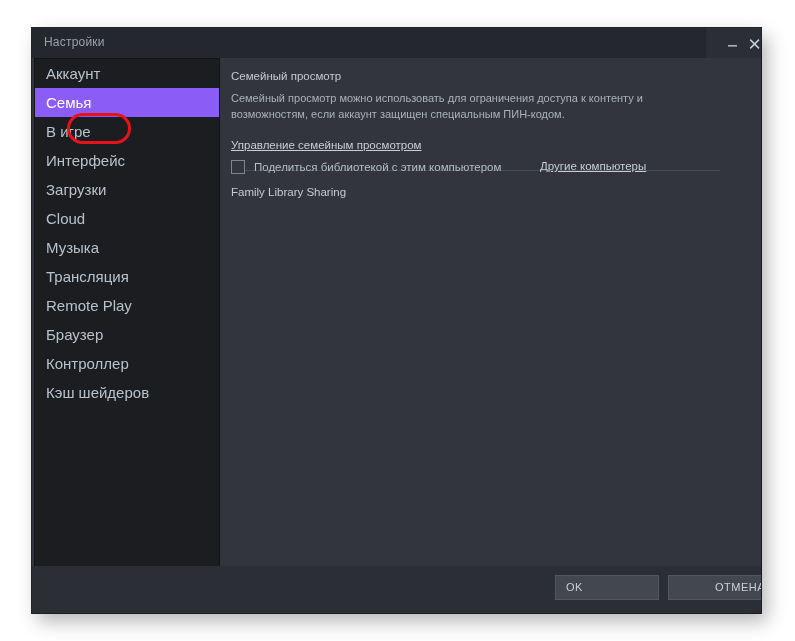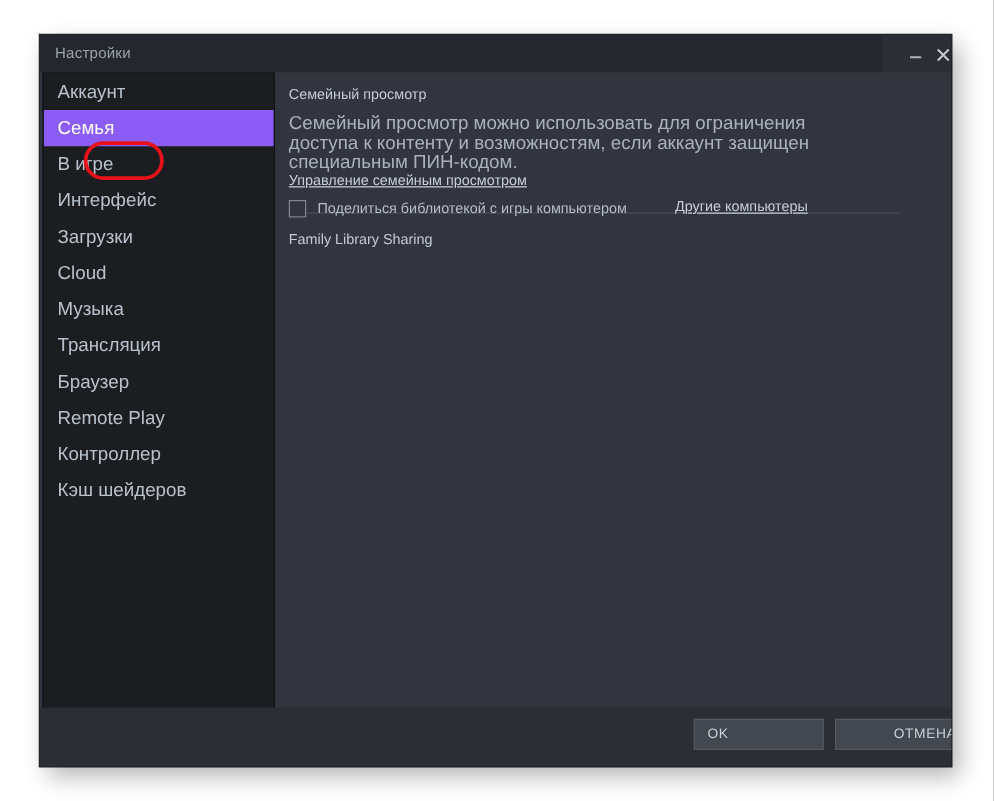--- a/index.html
+++ b/index.html
@@ -104,21 +104,21 @@
   }
 
   .sec-head {
     position: absolute;
     font-size: 11.5px;
     color: #c3cbd4;
     white-space: nowrap;
   }
   .body-text {
     position: absolute;
-    font-size: 15px;
+    font-size: 11px;
     line-height: 15.5px;
     color: #a9b2bc;
   }
   .link {
     position: absolute;
     font-size: 11.5px;
     color: #c6ced7;
     text-decoration: underline;
     white-space: nowrap;
     cursor: pointer;
@@ -239,26 +239,26 @@
       <div class="nav-item">
         <span>Cloud</span>
       </div>
       <div class="nav-item">
         <span>Музыка</span>
       </div>
       <div class="nav-item">
         <span>Трансляция</span>
       </div>
       <div class="nav-item">
+        <span>Remote Play</span>
+      </div>
+      <div class="nav-item">
         <span>Браузер</span>
       </div>
       <div class="nav-item">
-        <span>Remote Play</span>
-      </div>
-      <div class="nav-item">
         <span>Контроллер</span>
       </div>
       <div class="nav-item">
         <span>Кэш шейдеров</span>
       </div>
     </div>
 
     <div id="main">
 
       <div class="sec-head" style="left:11px; top:12px;">Семейный просмотр</div>
@@ -266,21 +266,21 @@
       <div class="body-text" style="left:11px; top:33px; width:425px;">Семейный просмотр можно использовать для ограничения доступа к контенту и возможностям, если аккаунт защищен специальным ПИН-кодом.</div>
 
       <div class="link" style="left:11px; top:81px;">Управление семейным просмотром</div>
 
       <div class="divider" style="left:11px; top:112px; width:489px;"></div>
 
       <div class="sec-head" style="left:11px; top:128px;">Family Library Sharing</div>
 
 
       <div id="cb-box"></div>
-      <div id="cb-label">Поделиться библиотекой с игры компьютером</div>
+      <div id="cb-label">Поделиться библиотекой с этим компьютером</div>
 
       <div class="link" style="left:320px; top:102px;">Другие компьютеры</div>
 
     </div>
   </div>
 
   <div id="footer">
     <div class="foot-btn" id="btn-ok">OK</div>
     <div class="foot-btn" id="btn-cancel">ОТМЕНА</div>
   </div>

